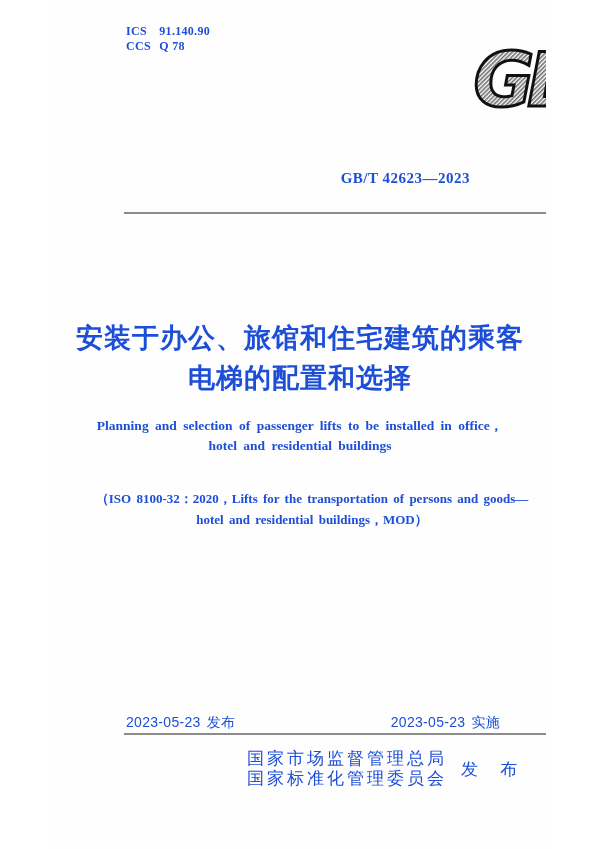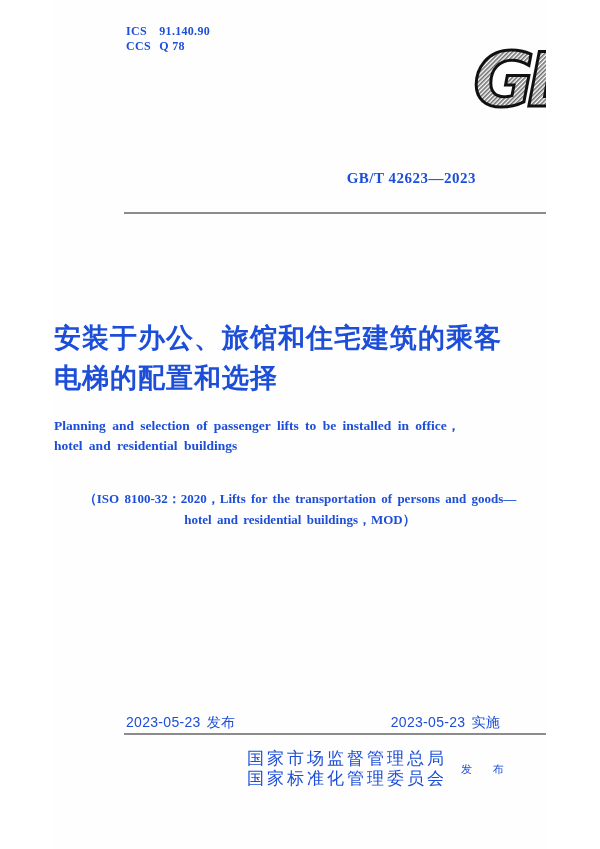--- a/index.html
+++ b/index.html
@@ -47,21 +47,21 @@
     font-family: "Liberation Serif", serif;
     font-weight: bold;
     font-size: 31px;
     letter-spacing: 9px;
     text-indent: 9px; 
     white-space: nowrap;
   }
 
   .standard-number {
     position: absolute;
-    right: 70px;
+    right: 76px;
     top: 170px;
     font-family: "Liberation Serif", serif;
     font-weight: bold;
     font-size: 15px;
     letter-spacing: 0.5px;
   }
 
   .rule {
     position: absolute;
     left: 70px;
@@ -71,45 +71,46 @@
   }
   .rule-top { top: 212px; }
   .rule-bottom { top: 733px; }
 
   
   .title-cn {
     position: absolute;
     left: 0;
     top: 318px;
     width: 100%;
-    text-align: left;
+    text-align: center;
     font-family: "Liberation Sans", sans-serif;
     font-weight: bold;
     font-size: 27px;
     line-height: 40px;
     letter-spacing: 1px;
   }
 
   
   .title-en {
     position: absolute;
     left: 0;
     top: 416px;
     width: 100%;
+    text-align: center;
     font-family: "Liberation Serif", serif;
     font-weight: bold;
     font-size: 13.5px;
     line-height: 20px;
     word-spacing: 3px;
   }
 
   
   .iso-ref {
     position: absolute;
-    left: 0;
+    left: 12px;
     top: 488px;
     width: 100%;
     text-align: center;
     font-family: "Liberation Serif", serif;
     font-weight: bold;
     font-size: 13px;
     line-height: 21px;
     word-spacing: 2px;
   }
 
@@ -139,21 +140,21 @@
   .issuer-lines {
     font-family: "Liberation Serif", serif;
     font-size: 17px;
     line-height: 20px;
     letter-spacing: 3px;
     white-space: nowrap;
   }
   .publish-label {
     margin-left: 14px;
     font-family: "Liberation Serif", serif;
-    font-size: 11px;
+    font-size: 17px;
     letter-spacing: 9px;
     white-space: nowrap;
   }
 </style>
 </head>
 <body>
 
 <div class="page">
 
   <div class="ics-block">

